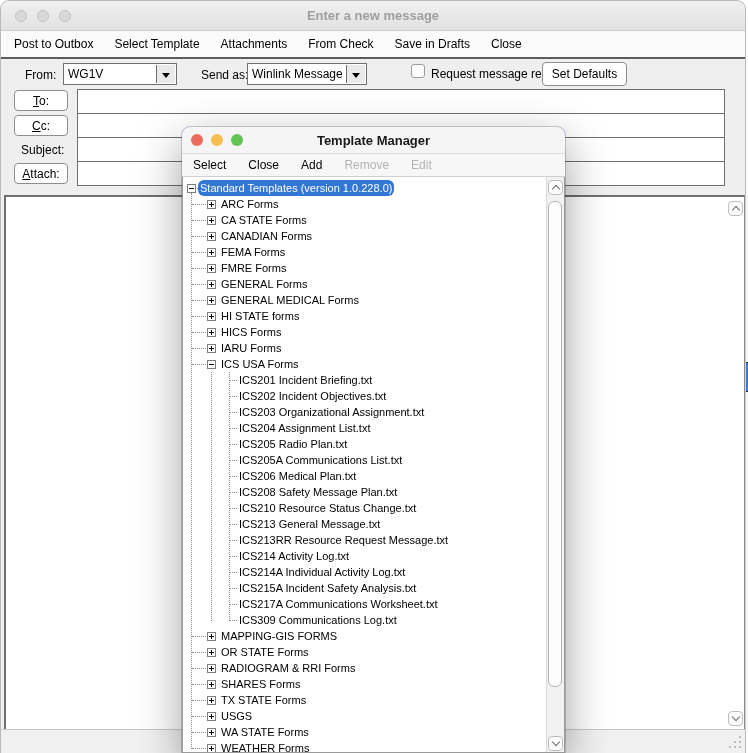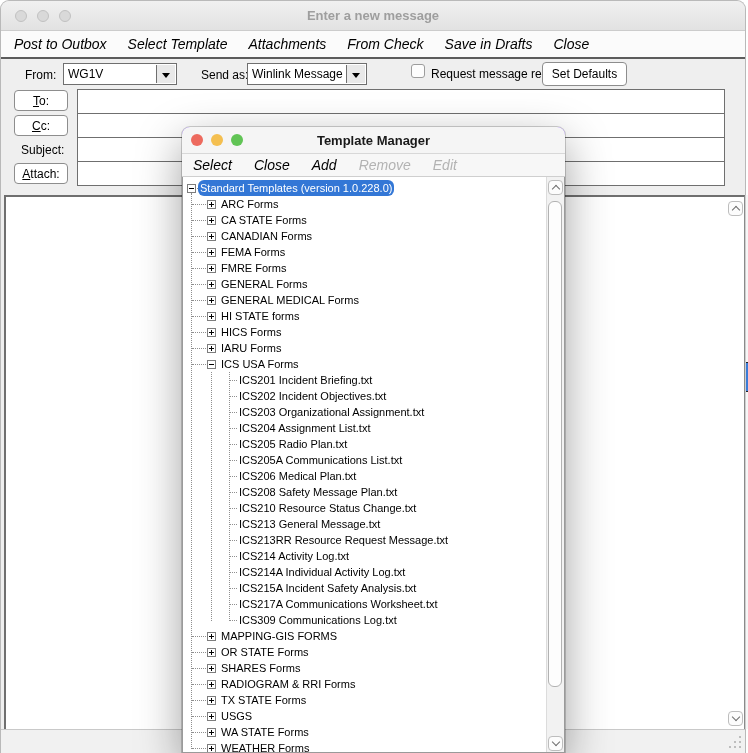--- a/index.html
+++ b/index.html
@@ -13,21 +13,21 @@
     background:linear-gradient(#f0f0f0,#e2e2e2);border-radius:9px 9px 0 0;
     border-bottom:1px solid #cccccc;}
   .title-main{position:absolute;left:0;right:0;top:7px;text-align:center;
     font-size:13px;font-weight:bold;color:#9e9e9e;}
   .traffic{position:absolute;top:9px;width:12px;height:12px;border-radius:50%;}
   .t-gray{background:#d9d9d9;border:1px solid #c1c1c1;}
   .tl1{left:14px;} .tl2{left:36px;} .tl3{left:58px;}
 
   .menubar-main{position:absolute;left:0;top:30px;right:0;height:26px;background:#fbfbfb;
     display:flex;align-items:center;gap:21px;padding-left:13px;}
-  .mitem{font-size:14px;color:#000;white-space:nowrap;cursor:default;font-style:italic;}
+  .mitem{font-size:12px;color:#000;white-space:nowrap;cursor:default;}
   .sep-dark{position:absolute;left:0;top:56px;right:0;height:2px;background:#5c5c5c;}
 
   
   .lbl12{position:absolute;font-size:12px;color:#000;}
   .combo{position:absolute;height:22px;background:#ffffff;border:1px solid #6f6f6f;}
   .combo .val{position:absolute;left:4px;top:3px;font-size:12px;white-space:nowrap;}
   .combo .arrow-btn{position:absolute;right:1px;top:1px;bottom:1px;width:19px;
     background:#e9e9e9;border-left:1px solid #6f6f6f;}
   .tri-down{position:absolute;left:5px;top:8px;width:0;height:0;
     border-left:4px solid transparent;border-right:4px solid transparent;border-top:5px solid #000;}
@@ -333,26 +333,26 @@
           <span class="label">MAPPING-GIS FORMS</span>
         </div>
         <div class="trow lv1">
           <span class="conn"></span>
           <span class="ebox plus"></span>
           <span class="label">OR STATE Forms</span>
         </div>
         <div class="trow lv1">
           <span class="conn"></span>
           <span class="ebox plus"></span>
+          <span class="label">RADIOGRAM &amp; RRI Forms</span>
+        </div>
+        <div class="trow lv1">
+          <span class="conn"></span>
+          <span class="ebox plus"></span>
           <span class="label">SHARES Forms</span>
-        </div>
-        <div class="trow lv1">
-          <span class="conn"></span>
-          <span class="ebox plus"></span>
-          <span class="label">RADIOGRAM &amp; RRI Forms</span>
         </div>
         <div class="trow lv1">
           <span class="conn"></span>
           <span class="ebox plus"></span>
           <span class="label">TX STATE Forms</span>
         </div>
         <div class="trow lv1">
           <span class="conn"></span>
           <span class="ebox plus"></span>
           <span class="label">USGS</span>

